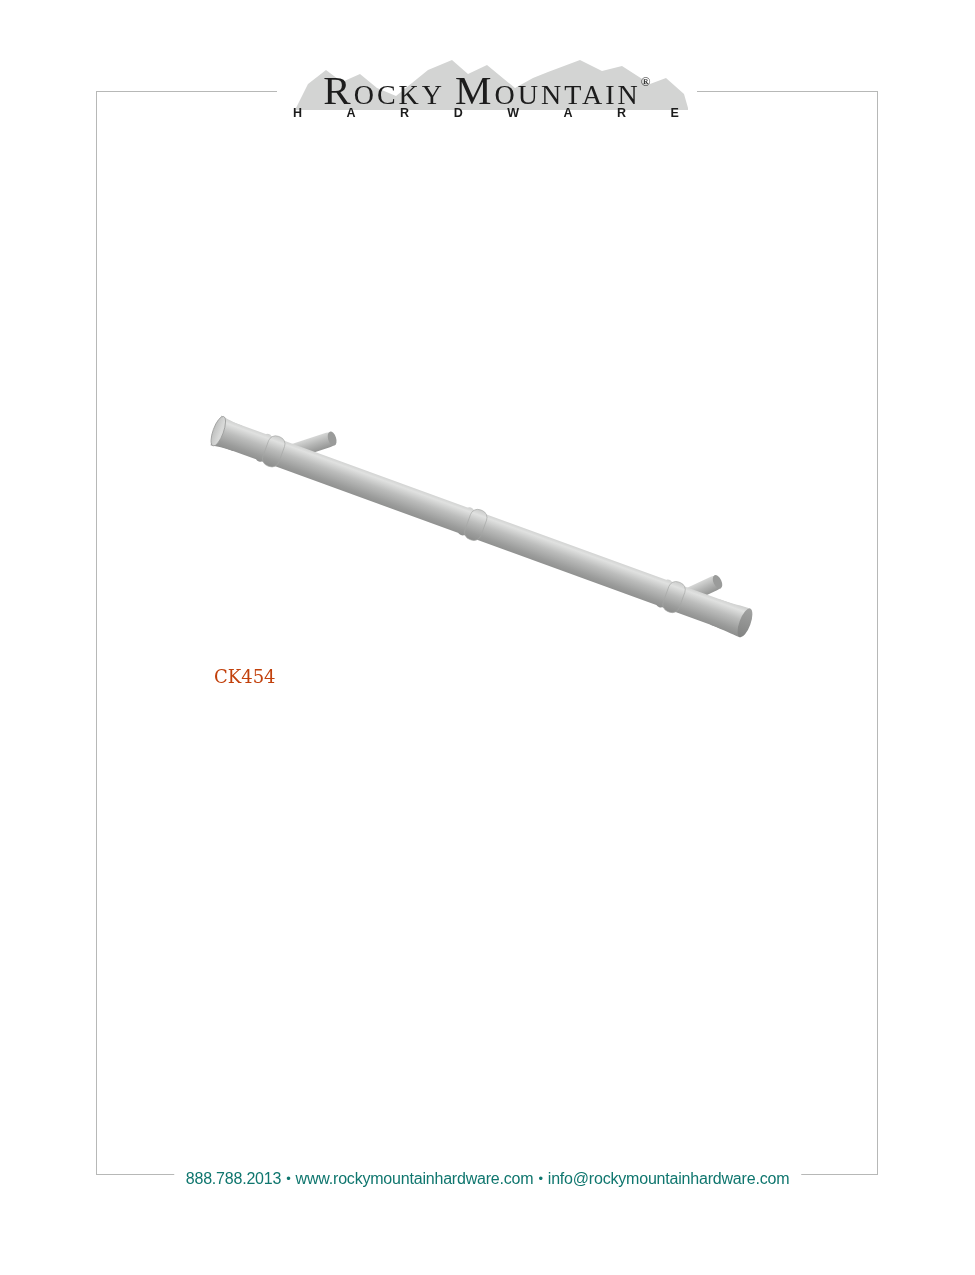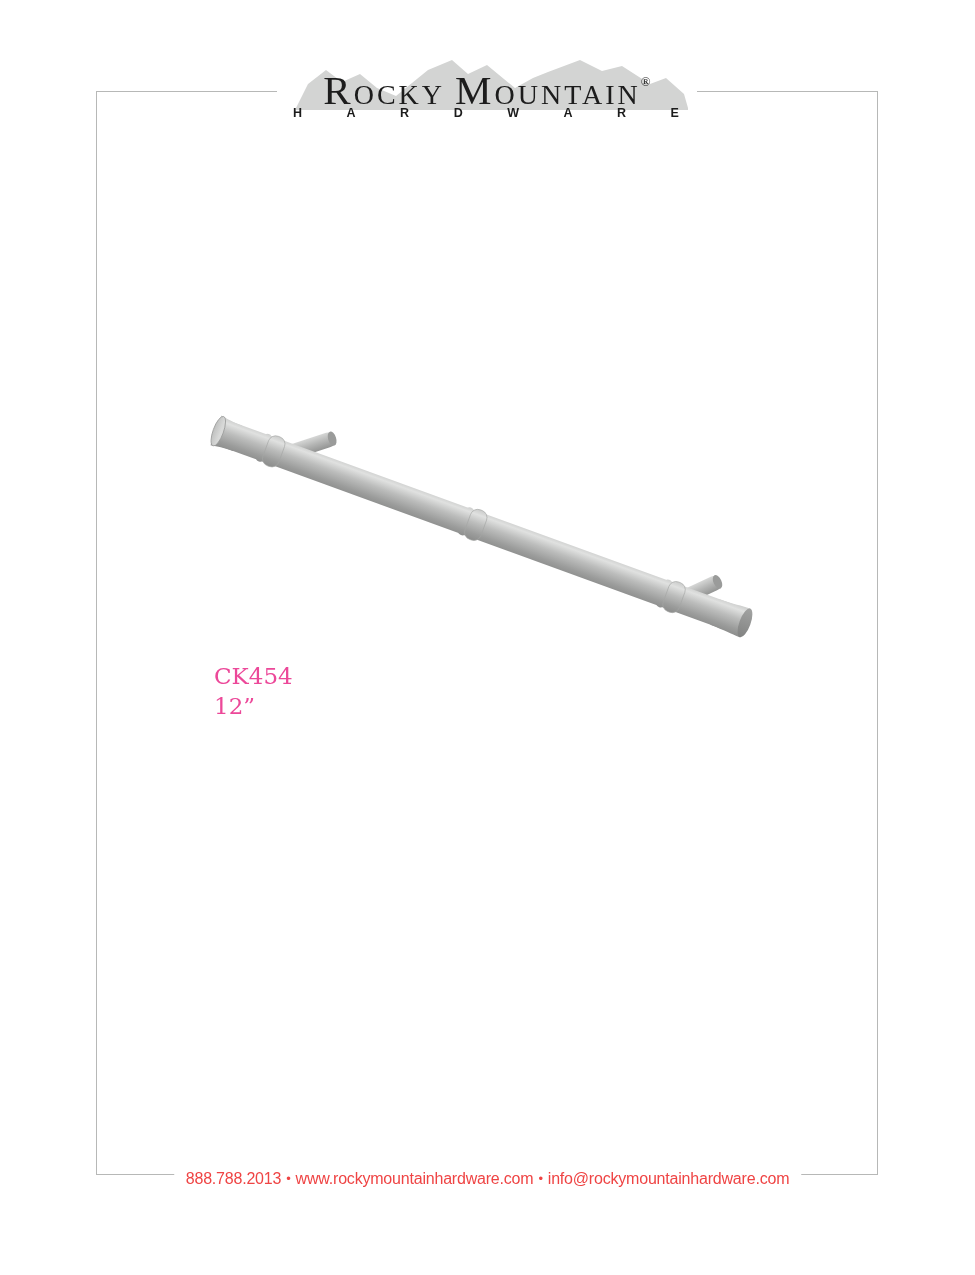--- a/index.html
+++ b/index.html
@@ -28,28 +28,28 @@
   .brand-line .reg{font-size:13px;vertical-align:18px;letter-spacing:0;}
   .hardware-row{
     position:relative;z-index:1;display:flex;justify-content:space-between;
     margin:0 18px 0 16px;font-size:12.5px;font-weight:bold;color:#1c1c1c;
   }
   
   .pull-figure{position:absolute;left:195px;top:406px;width:580px;height:250px;margin:0;z-index:2;}
   
   .product-info{
     position:absolute;left:214px;top:662px;z-index:2;
-    font-family:"DejaVu Serif", serif;font-size:23px;line-height:29.5px;
-    color:#ec4899;
+    font-family:"DejaVu Serif", serif;font-size:18px;line-height:29.5px;
+    color:#c2410c;
   }
   
   .footer{
     position:absolute;left:50%;top:1166px;transform:translateX(-50%);
     background:#ffffff;z-index:2;padding:0 12px;white-space:nowrap;
-    font-size:16px;line-height:26px;color:#ef4444;letter-spacing:-0.2px;
+    font-size:16px;line-height:26px;color:#0f766e;letter-spacing:-0.2px;
   }
   .footer .sep{display:inline-block;margin:0 5px;font-size:13px;vertical-align:1px;}
 </style>
 </head>
 <body>
 
 <div>
 
   <div class="frame"></div>
 
@@ -126,20 +126,19 @@
         </g>
 
         <path d="M 532,-13.5 C 548,-13.8 554,-15 564,-15.2 L 564,15.2 C 554,15 548,13.8 532,13.5 Z" fill="url(#tubeGrad)"></path>
         <ellipse cx="564" cy="0" rx="5.6" ry="15.2" fill="url(#capGrad)"></ellipse>
       </g>
     </svg>
   </figure>
 
   <section class="product-info">
     <div>CK454</div>
-    <div>12”</div>
   </section>
 
   <footer class="footer">
     <span>888.788.2013</span><span class="sep">•</span><span>www.rockymountainhardware.com</span><span class="sep">•</span><span>info@rockymountainhardware.com</span>
   </footer>
 
 </div>
 
 </body></html>

